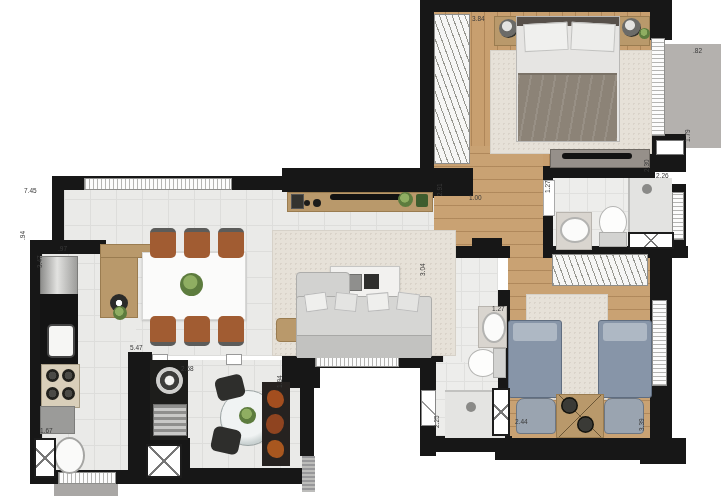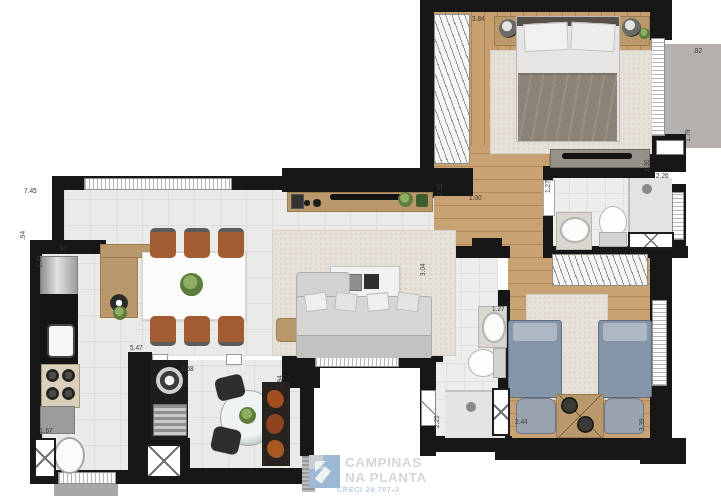--- a/index.html
+++ b/index.html
@@ -228,24 +228,14 @@
       <span class="dim" style="left: 130px; top: 345px;">5.47</span>
       <span class="dim" style="left: 181px; top: 366px;">2.58</span>
       <span class="dim rot" style="left: 277px; top: 388px;">1.94</span>
       <span class="dim" style="left: 40px; top: 428px;">1.67</span>
       <span class="dim rot" style="left: 434px; top: 428px;">2.25</span>
       <span class="dim" style="left: 492px; top: 306px;">1.27</span>
       <span class="dim" style="left: 515px; top: 419px;">2.44</span>
       <span class="dim rot" style="left: 639px; top: 431px;">3.39</span>
     </div>
 
-  <div class="abs" style="left:305px;top:452px;width:180px;height:46px;">
-    <div class="abs" style="left:4px;top:3px;width:31px;height:33px;background:#9cb8d3;">
-      <div class="abs" style="left:0;top:0;width:14px;height:14px;background:#c9ced2;"></div>
-      <div class="abs" style="left:6px;top:6px;width:0;height:0;border-left:11px solid #eef2f5;border-bottom:11px solid transparent;"></div>
-      <div class="abs" style="left:10px;top:12px;width:8px;height:16px;background:#eef2f5;transform:rotate(38deg);"></div>
-    </div>
-    <div class="wm-big" style="left:40px;top:4px;">CAMPINAS</div>
-    <div class="wm-big" style="left:40px;top:19px;">NA PLANTA</div>
-    <div class="wm-small" style="left:32px;top:34px;">CRECI 29.707-J</div>
-  </div>
 
 </div>
 
 </body></html>

